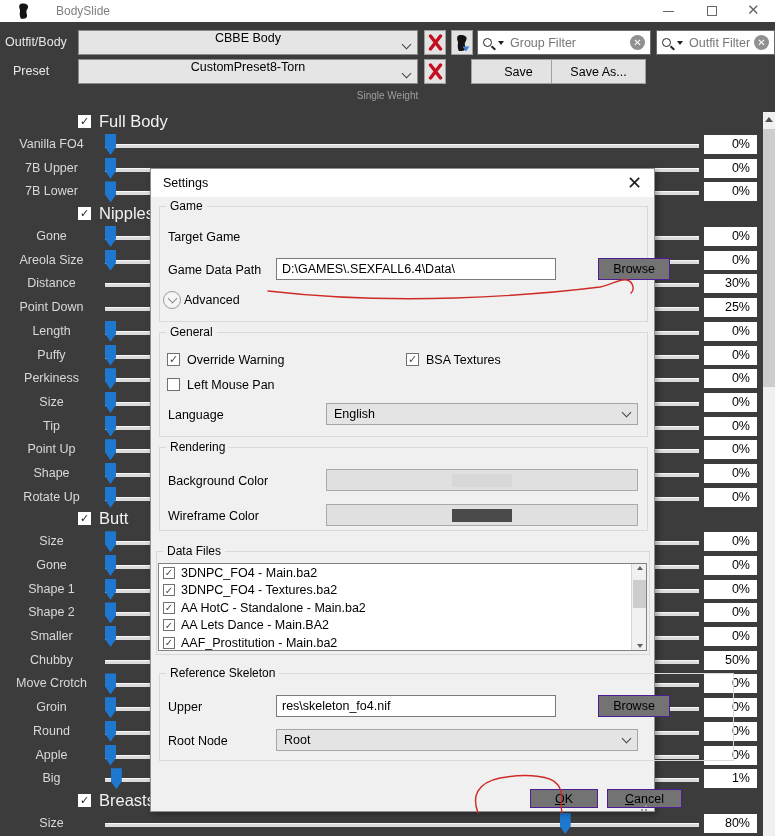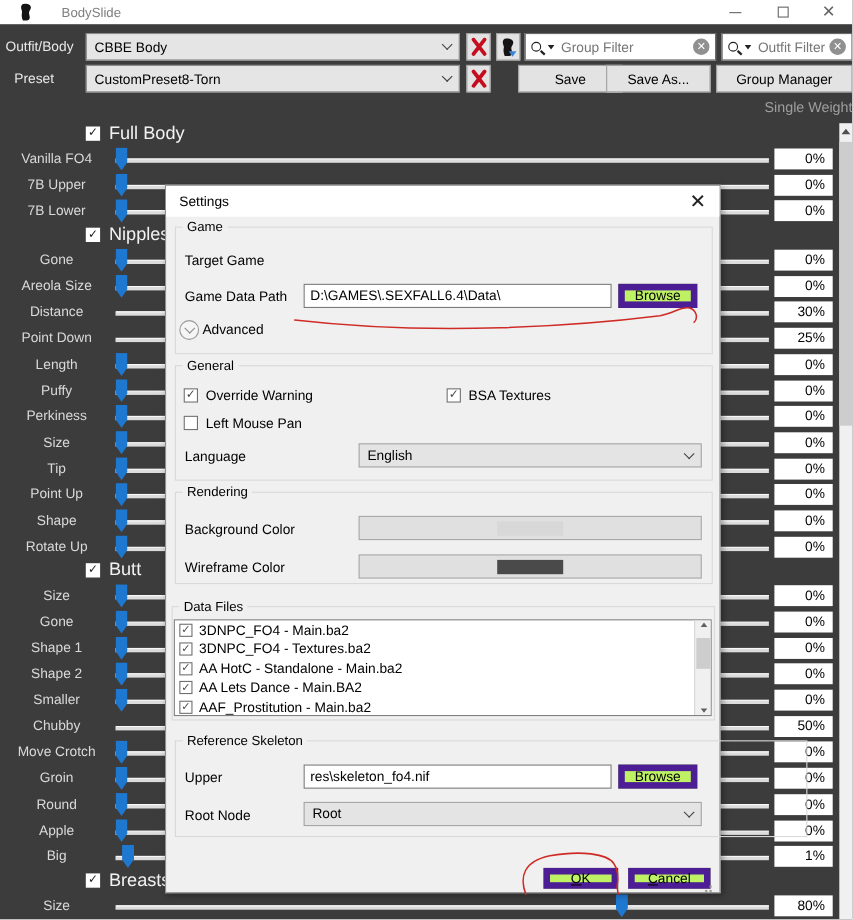--- a/index.html
+++ b/index.html
@@ -9,33 +9,33 @@
   
   .titlebar { position:absolute; left:0; top:0; width:775px; height:22px; background:#ffffff; z-index:5; }
   .title-icon { position:absolute; left:17px; top:3px; width:13px; height:16px; }
   .title-text { position:absolute; left:56px; top:4px; font-size:12px; color:#7f7f7f; }
   .win-min { position:absolute; left:663px; top:11px; width:11px; height:1px; background:#666; }
   .win-max { position:absolute; left:707px; top:6px; width:10px; height:10px; border:1px solid #666; }
   .win-close { position:absolute; left:747px; top:1px; font-size:15px; color:#666; }
 
   
   .tb-label { position:absolute; color:#e8e8e8; font-size:12.5px; line-height:25px; }
-  .combo { position:absolute; background:#e5e5e5; border:1px solid #8a8a8a; display:flex; align-items:center; padding:0 7px; font-size:12.5px; color:#000; }
+  .combo { position:absolute; background:#e5e5e5; border:1px solid #8a8a8a; display:flex; align-items:center; padding:0 7px; font-size:12.5px; color:#000;flex-direction:column; }
   .combo .chev, .chev-i { width:7px; height:7px; border-right:1.6px solid #444; border-bottom:1.6px solid #444; transform:rotate(45deg); margin-left:auto; margin-top:-4px; }
   .btn { position:absolute; background:#e3e3e3; border:1px solid #a0a0a0; display:flex; align-items:center; justify-content:center; font-size:12.5px; color:#000; }
   .icon-btn { padding:0; }
   .search { position:absolute; background:#fff; border:1px solid #6a6a6a; display:flex; align-items:center; padding:0 5px; }
   .search input { border:0; outline:0; flex:1; min-width:0; font-size:12.5px; font-family:"Liberation Sans",sans-serif; color:#000; background:transparent; }
   .search input::placeholder { color:#767676; }
   .mag { position:relative; width:9px; height:9px; border:1.7px solid #222; border-radius:50%; flex:none; }
   .mag::after { content:""; position:absolute; left:7px; top:8px; width:5px; height:1.7px; background:#222; transform:rotate(42deg); }
   .mag-drop { width:0; height:0; border-left:3.5px solid transparent; border-right:3.5px solid transparent; border-top:4px solid #222; margin:0 6px 0 6px; flex:none; }
   .clear-btn { width:15px; height:15px; border-radius:50%; background:#909090; color:#fff; font-size:10px; line-height:15px; text-align:center; flex:none; }
 
-  .weight-title { position:absolute; left:0; top:90px; width:775px; text-align:right; font-size:13px; color:#9e9e9e; }
+  .weight-title { position:absolute; left:0; top:90px; width:775px; text-align:center; font-size:10px; color:#9e9e9e; }
 
   
   #slider-list { position:absolute; left:0; top:112px; width:763px; z-index:1; }
   .hdr-row { position:relative; height:21px; }
   .hdr-row .cb { position:absolute; left:78px; top:3px; }
   .hdr-label { position:absolute; left:99px; top:0px; font-size:16.5px; color:#f2f2f2; }
   .sl-row { position:relative; height:23.7px; }
   .sl-label { position:absolute; left:0; top:4px; width:103px; text-align:center; font-size:12.5px; color:#d9d9d9; white-space:nowrap; }
   .sl-track { position:absolute; left:105px; top:11px; width:594px; height:4px; background:#dcdcdc; box-shadow:inset 0 1px 0 #f8f8f8; }
   .sl-thumb { position:absolute; top:1px; width:11px; height:21px; background:#1e78d0; clip-path:polygon(0 0,100% 0,100% 62%,50% 100%,0 62%); }
@@ -56,21 +56,21 @@
   
   .dialog { position:absolute; left:150px; top:168px; width:505px; height:644px; background:#f0f0f0; border:1px solid #8f8f8f; box-shadow:2px 2px 6px rgba(0,0,0,.35); z-index:20; }
   .dlg-titlebar { position:absolute; left:0; top:0; width:100%; height:28px; background:#fff; }
   .dlg-title { position:absolute; left:12px; top:7px; font-size:12.5px; color:#000; }
   .dlg-close { position:absolute; right:12px; top:3px; font-size:18px; color:#222; }
   .groupbox { position:absolute; border:1px solid #d9d9d9; }
   .gb-label { position:absolute; top:-8px; left:6px; background:#f0f0f0; padding:0 4px; font-size:12px; color:#000; }
   .fld-label { position:absolute; font-size:12.5px; color:#000; }
   .d-combo { position:absolute; background:#e4e4e4; border:1px solid #a6a6a6; display:flex; align-items:center; padding:0 7px; font-size:12.5px; color:#000; height:22px; }
   .textbox { position:absolute; background:#fff; border:1px solid #7a7a7a; font-size:12.5px; color:#000; padding:0 5px; height:22px; font-family:"Liberation Sans",sans-serif; width:280px; }
-  .d-btn { position:absolute; background:#bef264; border:6px solid #4c1d95; display:flex; align-items:center; justify-content:center; font-size:12.5px; color:#000; }
+  .d-btn { position:absolute; background:#737373; border:1px solid #4c1d95; display:flex; align-items:center; justify-content:center; font-size:12.5px; color:#000;margin-left:36px; }
   .adv-circle { position:absolute; width:18px; height:18px; border:1px solid #9a9a9a; border-radius:50%; display:flex; align-items:center; justify-content:center; background:#f5f5f5; }
   .adv-circle .chev-i { margin:0; margin-top:-3px; border-color:#8a8a8a; }
   .color-btn { position:absolute; left:175px; width:312px; height:22px; background:#e0e0e0; border:1px solid #a9a9a9; display:flex; align-items:center; justify-content:center; }
   .swatch { width:60px; height:13px; }
   .listbox { position:absolute; left:7px; top:394px; width:489px; height:88px; background:#fff; border:1px solid #818181; overflow:hidden; }
   .df-row { display:flex; align-items:center; height:17.5px; padding-left:4px; gap:6px; font-size:12.5px; color:#000; }
   .lb-scroll { position:absolute; right:0; top:0; width:15px; height:100%; background:#f0f0f0; border-left:1px solid #d5d5d5; }
   .lb-scroll .a-up { position:absolute; top:2px; left:0; width:15px; display:flex; justify-content:center; }
   .lb-scroll .a-dn { position:absolute; bottom:2px; left:0; width:15px; display:flex; justify-content:center; }
   .lb-thumb { position:absolute; left:1px; top:16px; width:13px; height:28px; background:#cdcdcd; }
@@ -129,21 +129,20 @@
     <span>CustomPreset8-Torn</span>
     <span class="chev"></span>
   </div>
   <div class="btn icon-btn" style="left:424px; top:59px; width:22px; height:25px;">
     <svg width="15" height="17" viewBox="0 0 15 17">
         <path d="M2.5 2 L12.5 15 M12.5 2 L2.5 15" stroke="#c40d1e" stroke-width="3.4" stroke-linecap="round" fill="none"></path>
       </svg>
   </div>
   <div class="btn" style="left:451px; top:59px; width:95px; height:25px;margin-left:20px;">Save</div>
   <div class="btn" style="left:551px; top:59px; width:95px; height:25px;">Save As...</div>
-  <div class="btn" style="left:651px; top:59px; width:124px; height:25px;">Group Manager</div>
 
   <div class="weight-title">Single Weight</div>
 
   <div id="slider-list">
       <div class="hdr-row">
         <span class="cb">✓</span>
         <span class="hdr-label">Full Body</span>
       </div>
       <div class="sl-row">
         <span class="sl-label">Vanilla FO4</span>

